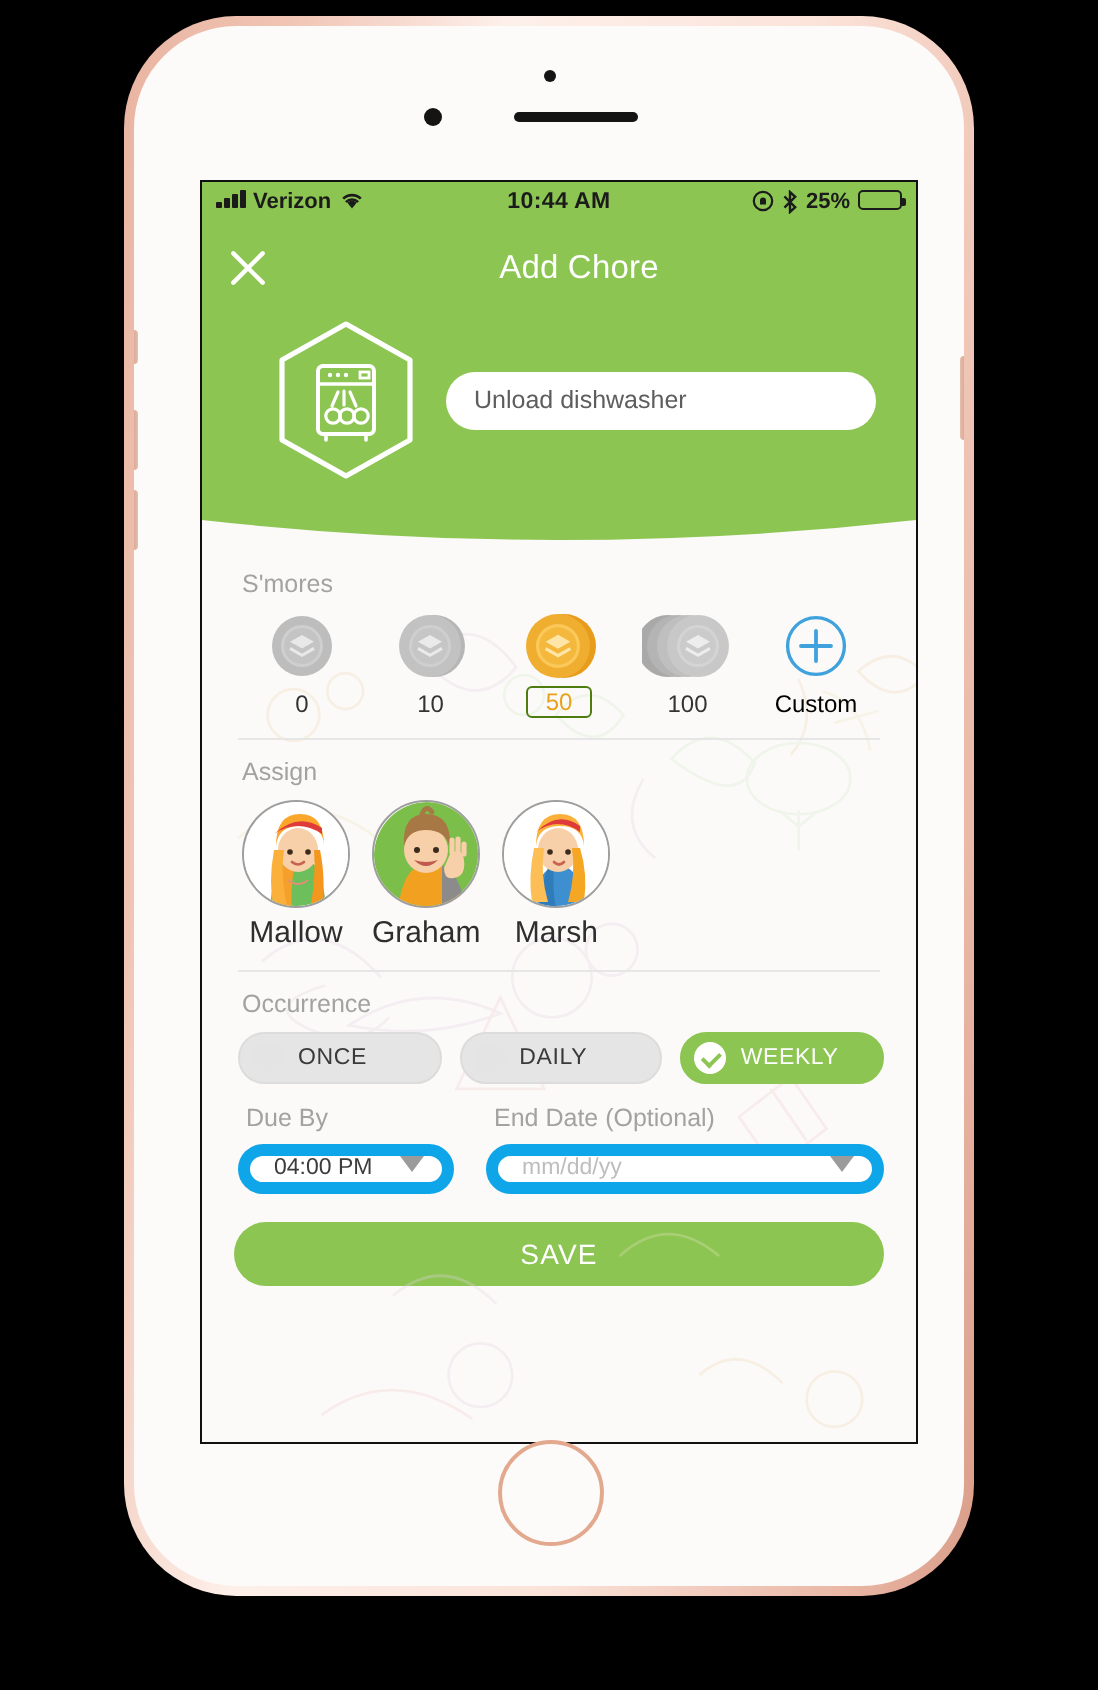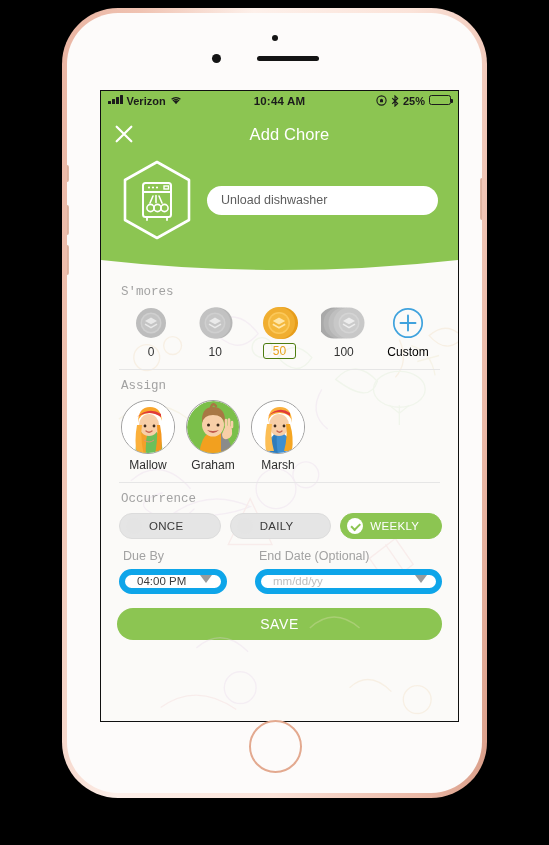--- a/index.html
+++ b/index.html
@@ -118,37 +118,36 @@
     position: relative;
     height: 34px;
     display: flex; align-items: center; justify-content: center; padding-left: 20px;
   }
   .nav-title { color: #fff; font-size: 16.5px; letter-spacing: .1px; }
   .close-x {
     position: absolute; left: 12px; top: 50%; transform: translateY(-50%);
     width: 22px; height: 22px; cursor: pointer;
   }
 
-  .hero { display: flex; align-items: center; padding: 8px 16px 14px 16px; }
+  .hero { display: flex; align-items: center; padding: 8px 16px 14px 32px; }
   .hex-badge { width: 76px; height: 82px; flex: none; margin-left: 2px; }
   .chore-input {
     flex: 1; margin-left: 12px; margin-right: 4px;
     height: 29px; border-radius: 15px;
     background: #fff; border: none; outline: none;
     padding: 0 14px;
     font-family: "Liberation Sans", sans-serif;
     font-size: 12.5px; color: #5d5d5d;
   }
 
   
   .body-area { position: relative; z-index: 2; padding: 0 16px; }
   .section-label {
     color: #a2a2a2; font-size: 12.5px;
     margin: 9px 0 7px 4px;
-    font-family: Liberation Mono, monospace;
   }
   .divider { height: 1px; background: #e6e6e6; margin: 10px 2px 0 2px; }
 
   
   .coin-row { display: flex; align-items: flex-start; justify-content: space-between; padding: 0 4px; }
   .coin-cell { display: flex; flex-direction: column; align-items: center; width: 60px; cursor: pointer; }
   .coin-art { height: 34px; display: flex; align-items: center; justify-content: center; }
   .coin-label { font-size: 12px; color: #333; margin-top: 5px; }
   .coin-label.selected {
     color: #e8a21d;
@@ -160,21 +159,21 @@
   .custom-label { font-size: 12px; color: #000000; margin-top: 5px; }
 
   
   .avatar-row { display: flex; gap: 11px; padding-left: 4px; }
   .avatar-cell { display: flex; flex-direction: column; align-items: center; cursor: pointer; }
   .avatar-ring {
     width: 54px; height: 54px; border-radius: 50%;
     border: 1.6px solid #9e9e9e; overflow: hidden;
     background: #fff;
   }
-  .avatar-name { font-size: 12px; color: #2e2e2e; margin-top: 4px; }
+  .avatar-name { font-size: 15px; color: #2e2e2e; margin-top: 4px; }
 
   
   .occ-row { display: flex; gap: 9px; padding-left: 2px; }
   .occ-pill {
     flex: 1; height: 26px; border-radius: 14px;
     border: 1px solid #dcdcdc; background: #e5e5e5;
     display: flex; align-items: center; gap: 7px;
     padding-left: 6px;
     cursor: pointer;
   }
@@ -188,21 +187,21 @@
   .occ-pill.active .dot { background: #fff; position: relative; }
   .occ-pill.active .dot::after {
     content: '';
     position: absolute; left: 4px; top: 4.5px;
     width: 7px; height: 3.5px;
     border-left: 2px solid #8cc552; border-bottom: 2px solid #8cc552;
     transform: rotate(-45deg);
   }
 
   
-  .date-row { display: flex; gap: 28px; padding-left: 2px; }
+  .date-row { display: flex; gap: 16px; padding-left: 2px; }
   .date-col { display: flex; flex-direction: column; }
   .date-col.due { width: 108px; }
   .date-col.end { flex: 1; }
   .date-title { color: #a2a2a2; font-size: 12.5px; margin: 0 0 6px 4px; }
   .date-field {
     height: 25px; border-radius: 13px;
     border: 6px solid #0ea5e9; background: #fff;
     display: flex; align-items: flex-start; justify-content: space-between;
     padding: 0 9px 0 12px;
   }

